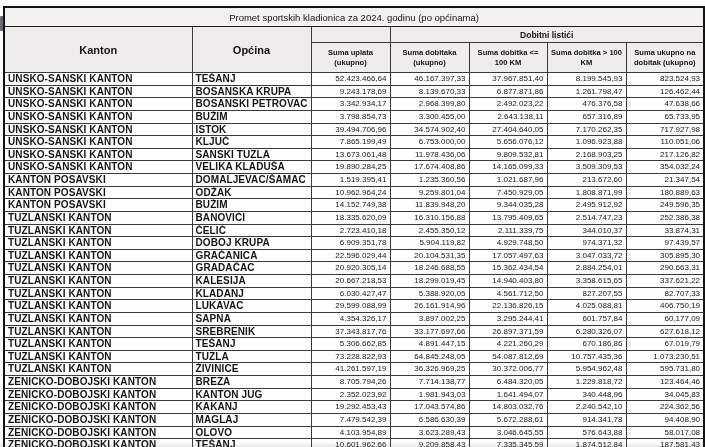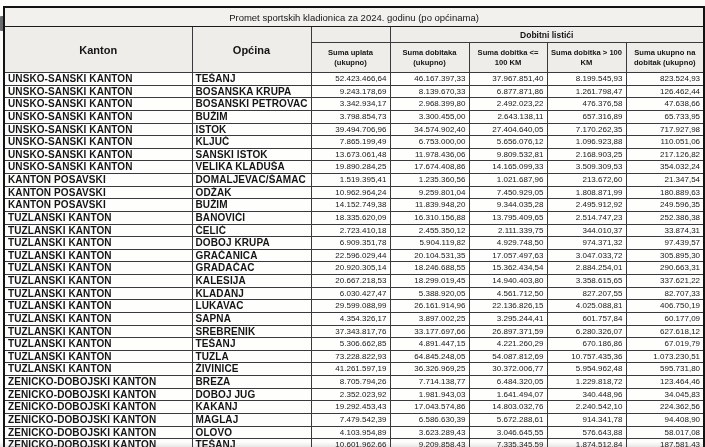--- a/index.html
+++ b/index.html
@@ -173,21 +173,21 @@
           <td class="name-cell">UNSKO-SANSKI KANTON</td>
           <td class="name-cell">KLJUČ</td>
           <td class="num-cell">7.865.199,49</td>
           <td class="num-cell">6.753.000,00</td>
           <td class="num-cell">5.656.076,12</td>
           <td class="num-cell">1.096.923,88</td>
           <td class="num-cell">110.051,06</td>
         </tr>
         <tr>
           <td class="name-cell">UNSKO-SANSKI KANTON</td>
-          <td class="name-cell">SANSKI ISTOK</td>
+          <td class="name-cell">SANSKI TUZLA</td>
           <td class="num-cell">13.673.061,48</td>
           <td class="num-cell">11.978.436,06</td>
           <td class="num-cell">9.809.532,81</td>
           <td class="num-cell">2.168.903,25</td>
           <td class="num-cell">217.126,82</td>
         </tr>
         <tr>
           <td class="name-cell">UNSKO-SANSKI KANTON</td>
           <td class="name-cell">VELIKA KLADUŠA</td>
           <td class="num-cell">19.890.284,25</td>
@@ -344,21 +344,21 @@
           <td class="name-cell">ZENICKO-DOBOJSKI KANTON</td>
           <td class="name-cell">BREZA</td>
           <td class="num-cell">8.705.794,26</td>
           <td class="num-cell">7.714.138,77</td>
           <td class="num-cell">6.484.320,05</td>
           <td class="num-cell">1.229.818,72</td>
           <td class="num-cell">123.464,46</td>
         </tr>
         <tr>
           <td class="name-cell">ZENICKO-DOBOJSKI KANTON</td>
-          <td class="name-cell">DOBOJ JUG</td>
+          <td class="name-cell">KANTON JUG</td>
           <td class="num-cell">2.352.023,92</td>
           <td class="num-cell">1.981.943,03</td>
           <td class="num-cell">1.641.494,07</td>
           <td class="num-cell">340.448,96</td>
           <td class="num-cell">34.045,83</td>
         </tr>
         <tr>
           <td class="name-cell">ZENICKO-DOBOJSKI KANTON</td>
           <td class="name-cell">KAKANJ</td>
           <td class="num-cell">19.292.453,43</td>

